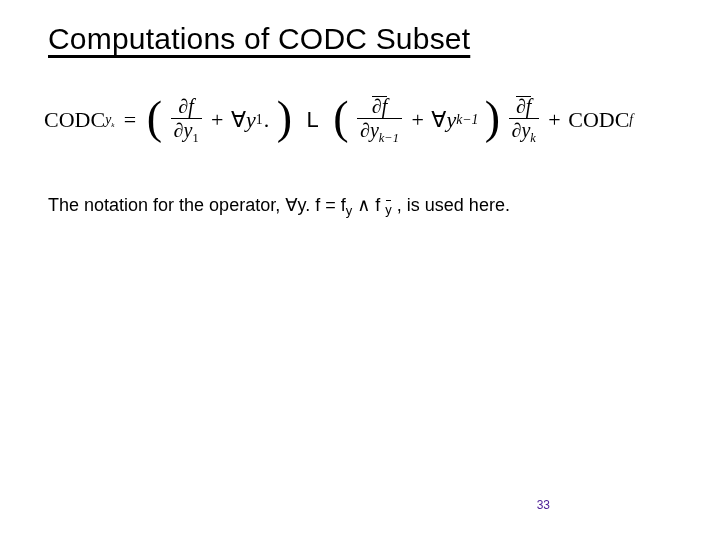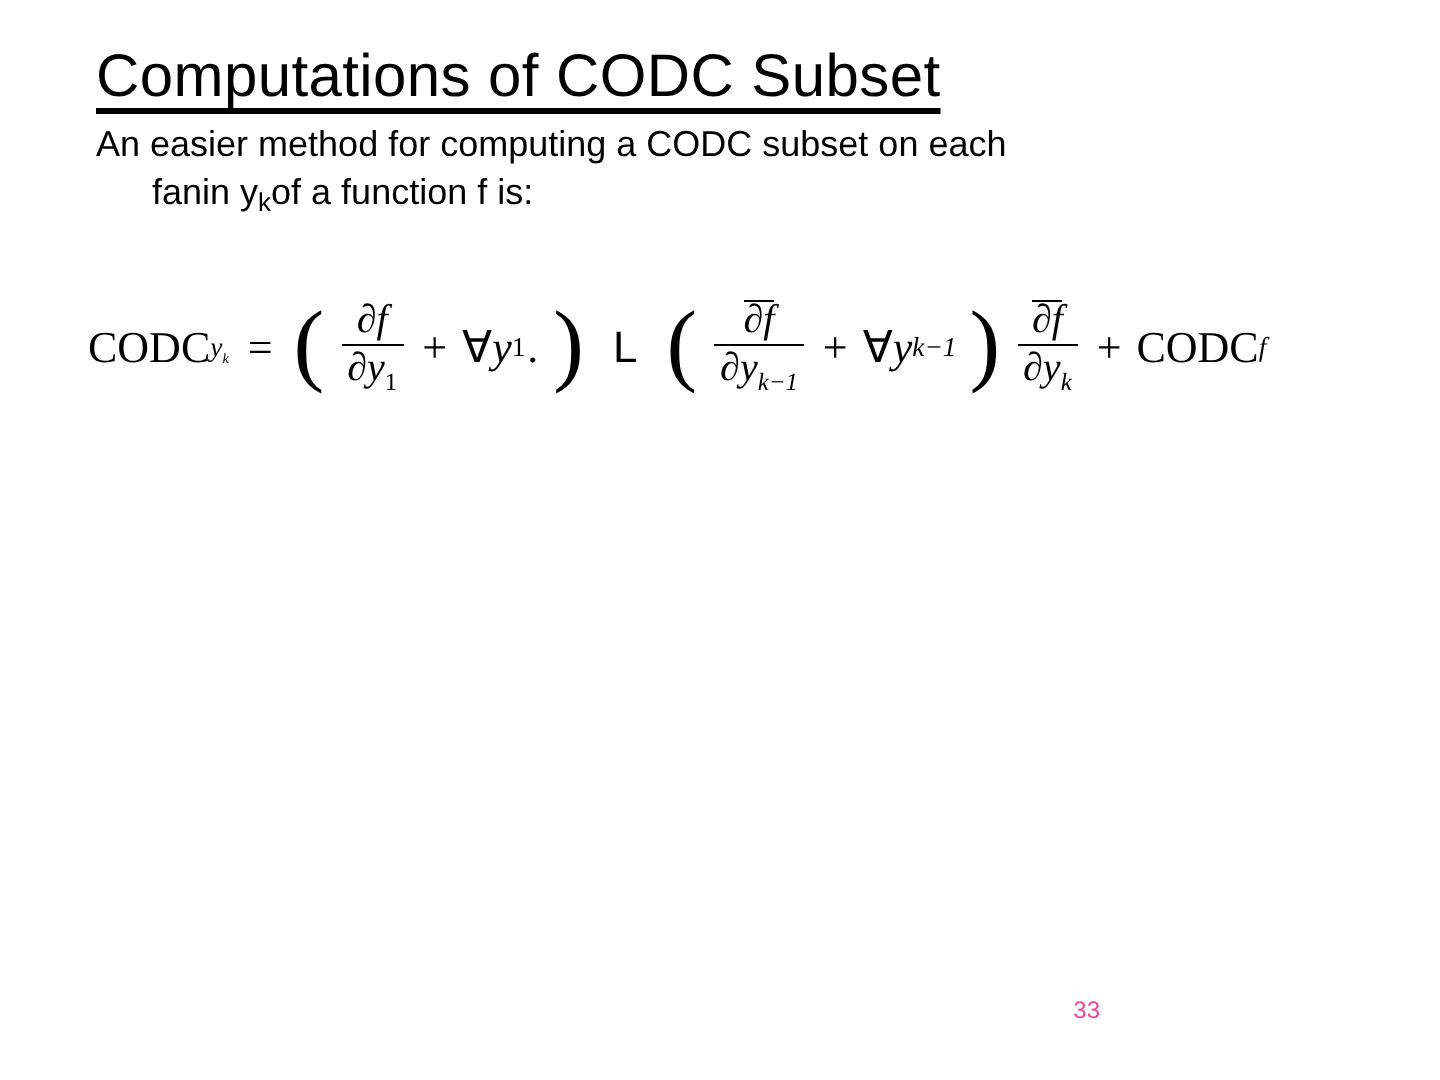--- a/index.html
+++ b/index.html
@@ -103,33 +103,30 @@
     position:absolute;
     left:1px; right:1px; top:0;
     border-top:1px solid #000;
   }
 
   .page-number {
     position: absolute;
     right: 38px;
     bottom: 28px;
     font-size: 12px;
-    color: #ec4899;
+    color: #4c1d95;
   }
 </style>
 </head>
 <body>
 
 <div class="slide">
 
   <div class="title">Computations of CODC Subset</div>
 
-  <p class="para indent-hang">
-    <span>An easier method for computing a CODC subset on each fanin y</span><span class="small-sub">k</span><span>of a function f is:</span>
-  </p>
 
   <div class="formula-row">
     <span class="rm">CODC</span><span class="sub"><span>y</span><span class="subsub">k</span></span>
     <span class="eq">=</span>
     <span class="big-paren">(</span>
     <span class="frac">
       <span class="num"><span class="rm">∂</span><span>f</span></span>
       <span class="bar"></span>
       <span class="den"><span class="rm">∂</span><span>y</span><span class="sub rm">1</span></span>
     </span>
@@ -149,15 +146,18 @@
     <span class="frac">
       <span class="num"><span class="overline"><span class="rm">∂</span><span>f</span></span></span>
       <span class="bar"></span>
       <span class="den"><span class="rm">∂</span><span>y</span><span class="sub">k</span></span>
     </span>
     <span class="plus">+</span>
     <span class="rm">CODC</span><span class="sub">f</span>
   </div>
 
 
+  <p class="para">
+    <span>The notation for the operator,  </span><span>∀</span><span>y. f = f</span><span class="small-sub">y</span><span> ∧ f </span><span class="small-sub"><span class="y-overline">y</span></span><span> , is used here.</span>
+  </p>
 
   <div class="page-number">33</div>
 </div>
 
 </body></html>

